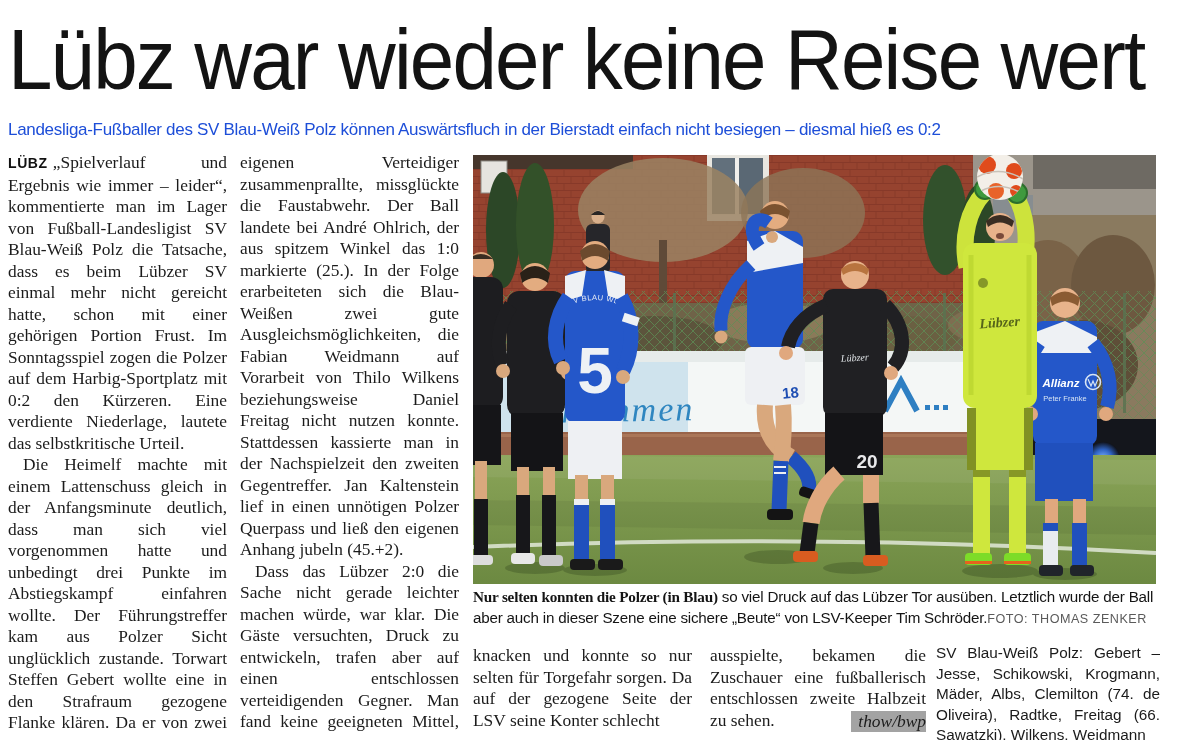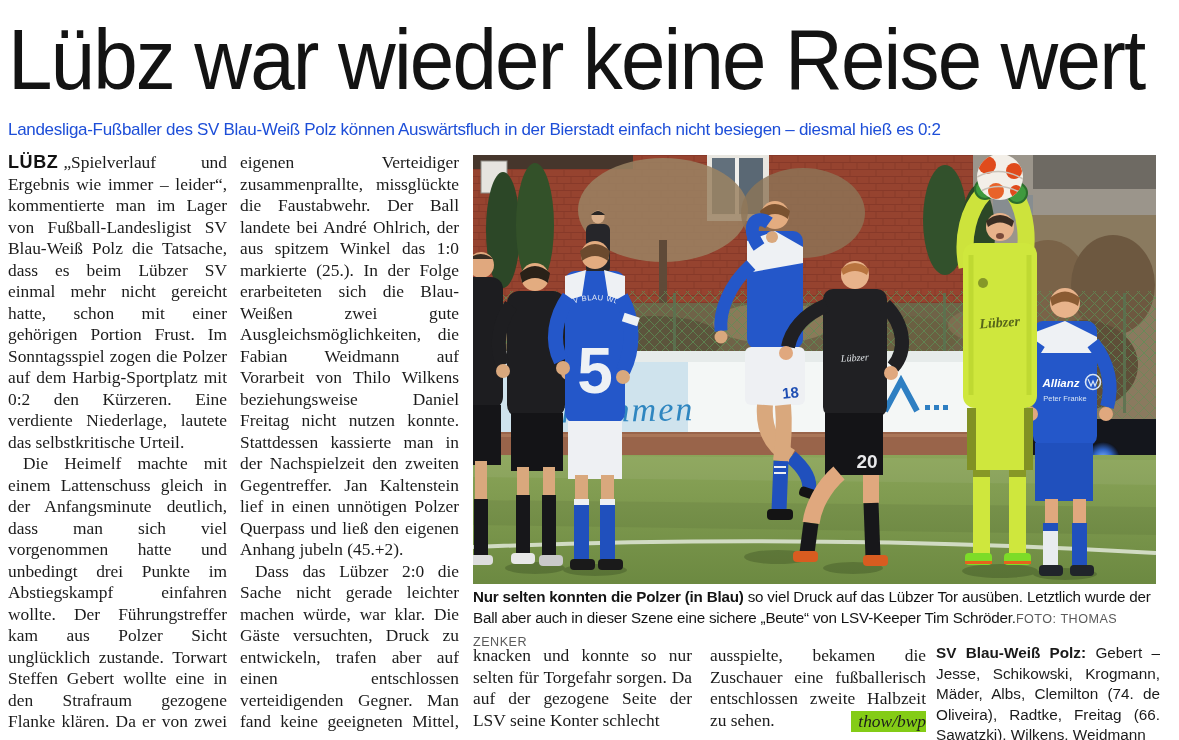--- a/index.html
+++ b/index.html
@@ -20,40 +20,40 @@
   .bodycol{position:absolute;top:152px;width:219px;height:584px;overflow:hidden;
            font-family:"Liberation Serif",serif;font-size:17.4px;line-height:21.5px;
            text-align:justify;color:#1b1b1b;}
   .bodycol p{margin:0;}
   .bodycol p.indent{text-indent:15px;}
   .col1{left:8px;}
   .col2{left:240px;font-family:Liberation Serif, serif;}
   .colbottom{top:645px;height:88px;}
   .col3{left:473px;}
   .col4{left:710px;width:216px;}
-  .dateline{font-family:"Liberation Sans",sans-serif;font-weight:bold;font-size:18px;
+  .dateline{font-family:"Liberation Sans",sans-serif;font-weight:bold;font-size:14px;
             letter-spacing:.6px;margin-right:5px;color:#111;}
-  .byline{position:absolute;right:0;bottom:1px;font-style:italic;background:#84cc16;padding-left:7px;}
+  .byline{position:absolute;right:0;bottom:1px;font-style:italic;background:#a3a3a3;padding-left:7px;}
 
   
   .photo{position:absolute;left:473px;top:155px;width:683px;height:429px;overflow:hidden;background:#7e9a4e;}
   .photo svg{display:block;}
 
   
   .caption{position:absolute;left:473px;top:586px;width:684px;
            font-family:"Liberation Sans",sans-serif;font-size:15.2px;line-height:21px;
            color:#141414;letter-spacing:-0.2px;text-align:left;}
-  .caption .capbold{font-weight:bold;}
+  .caption .capbold{font-weight:bold;font-family:Liberation Serif, serif;}
   .caption .credit{font-size:12.6px;color:#5a5a5a;letter-spacing:.5px;}
 
   
   .roster{position:absolute;left:936px;top:643px;width:224px;height:130px;
           font-family:"Liberation Sans",sans-serif;font-size:15.3px;line-height:20.5px;
           color:#1a1a1a;text-align:justify;}
-  .roster .rlabel{font-weight:bold;}
+  .roster .rlabel{font-weight:normal;}
 </style>
 </head>
 <body>
 
 <div class="page">
 
   <h1 class="headline"><span class="hl-inner">Lübz war wieder keine Reise wert</span></h1>
 
   <div class="subhead">Landesliga-Fußballer des SV Blau-Weiß Polz können Auswärtsfluch in der Bierstadt einfach nicht besiegen – diesmal hieß es 0:2</div>
 

